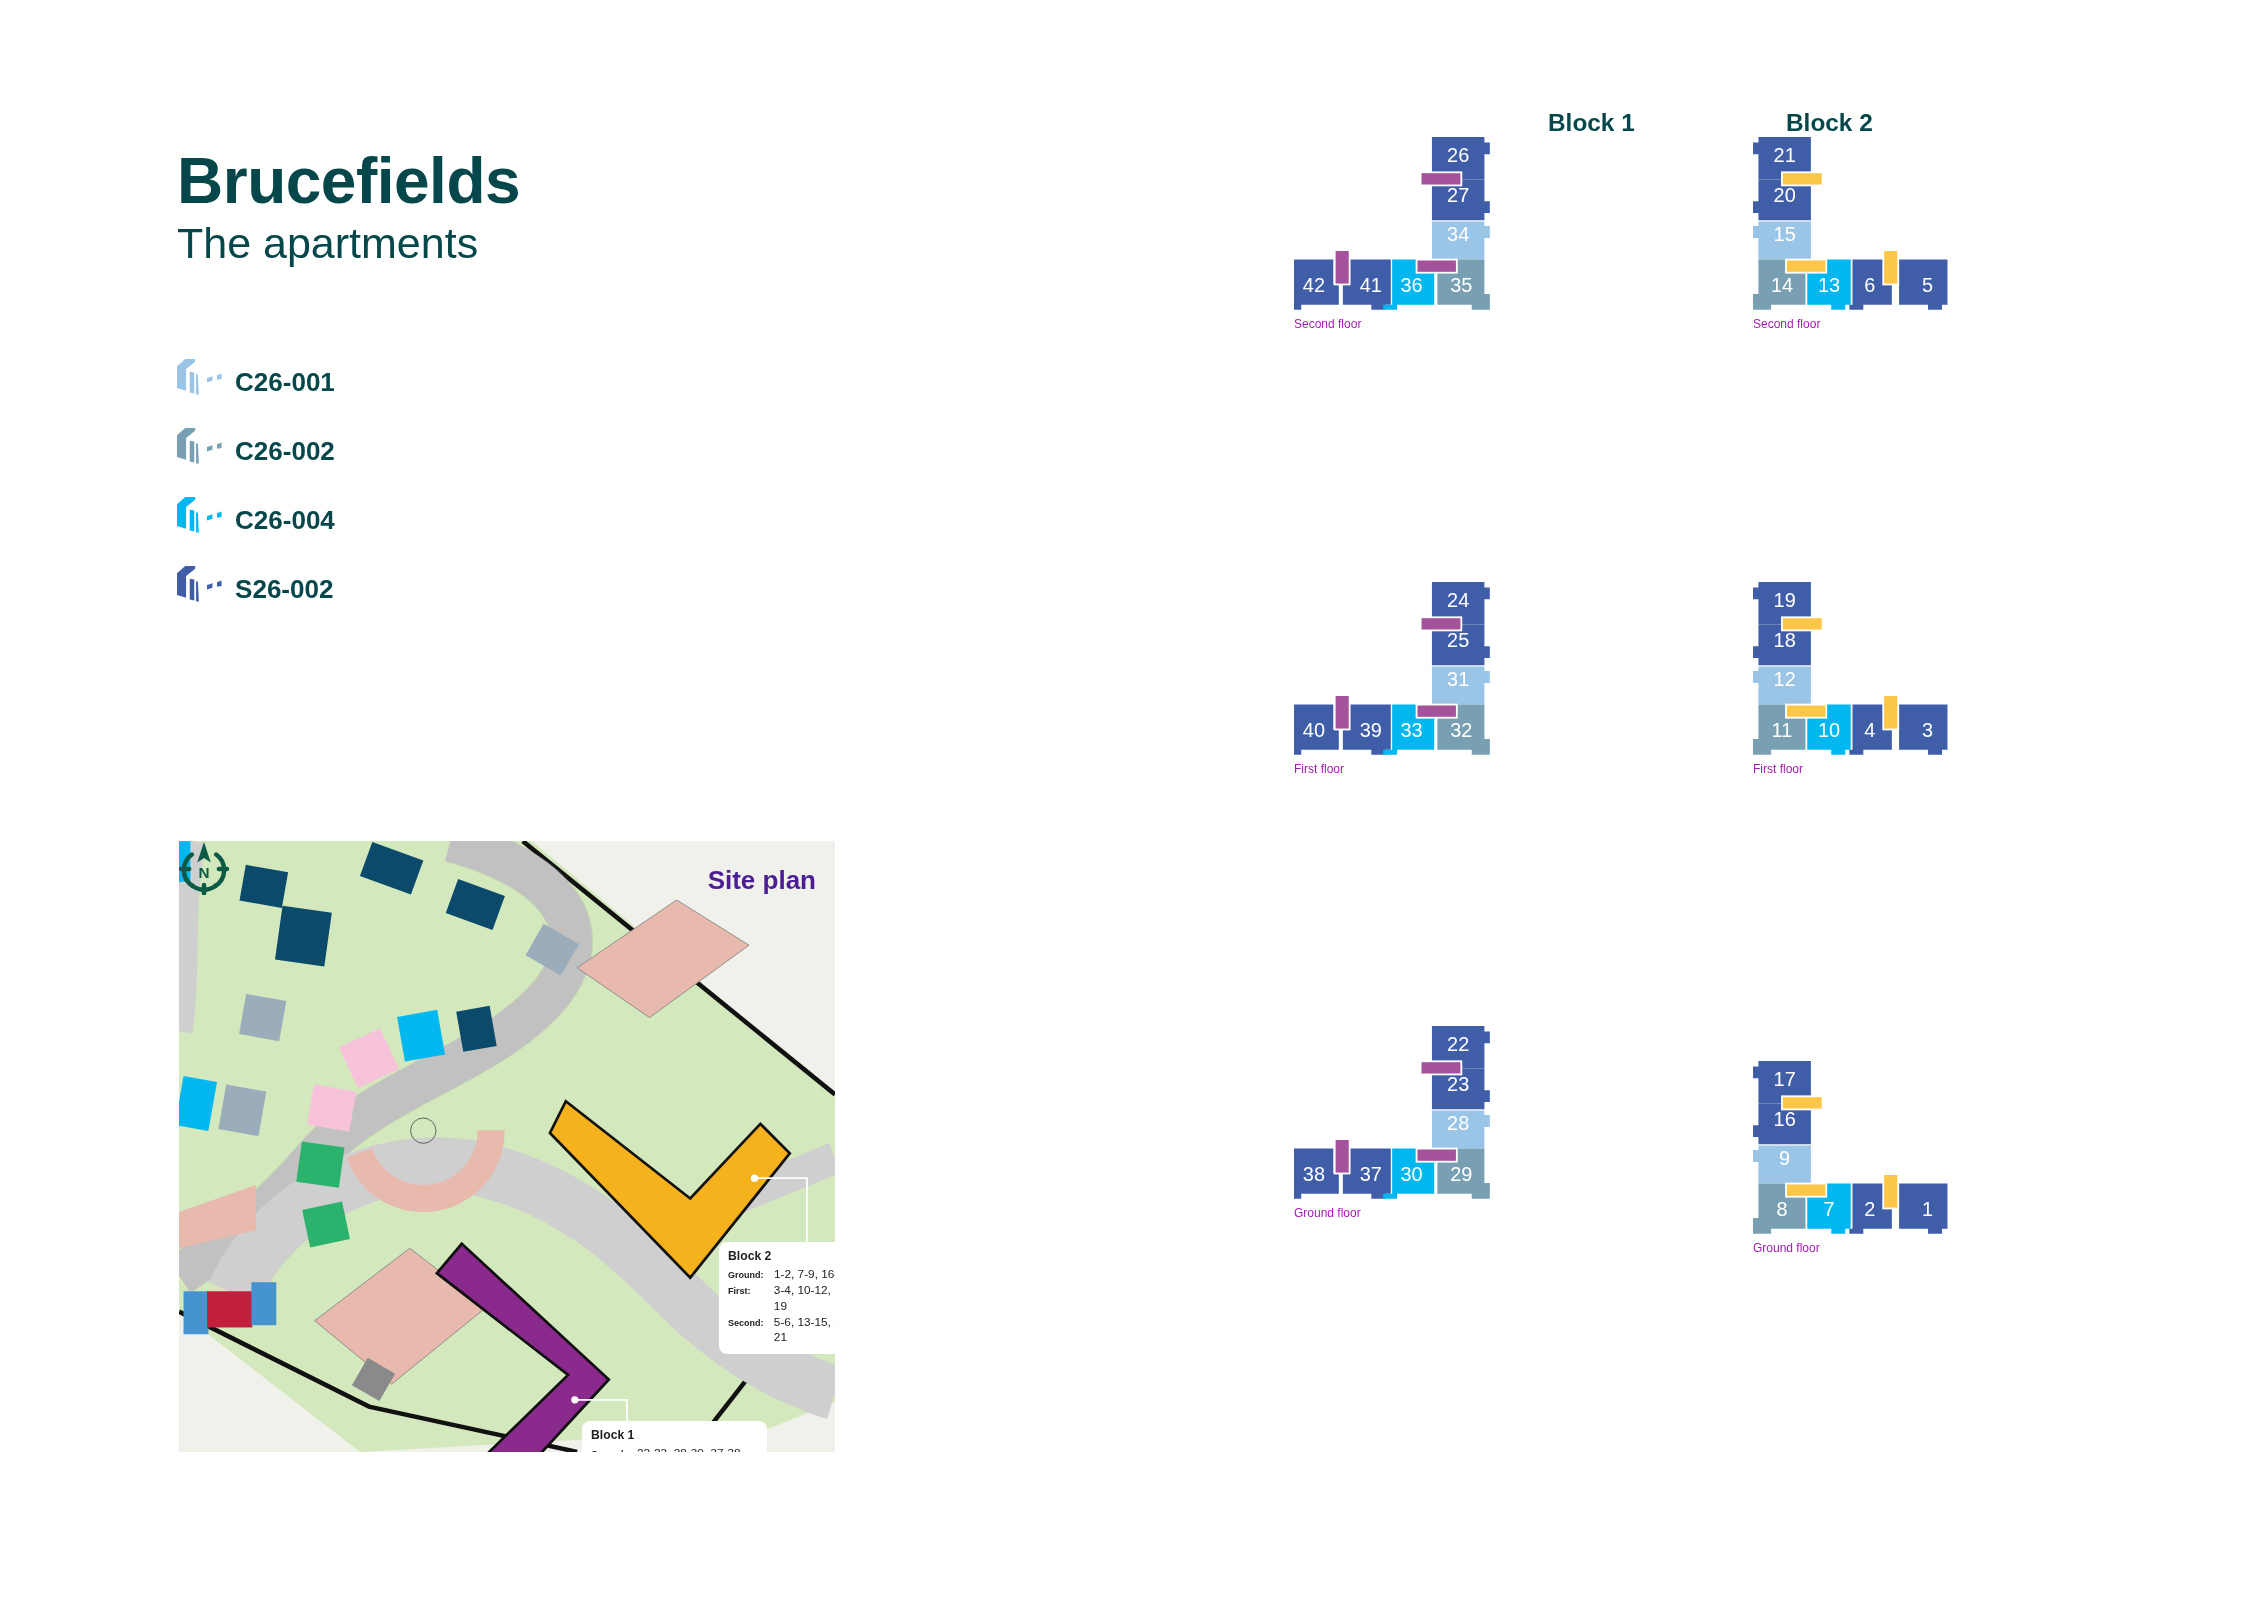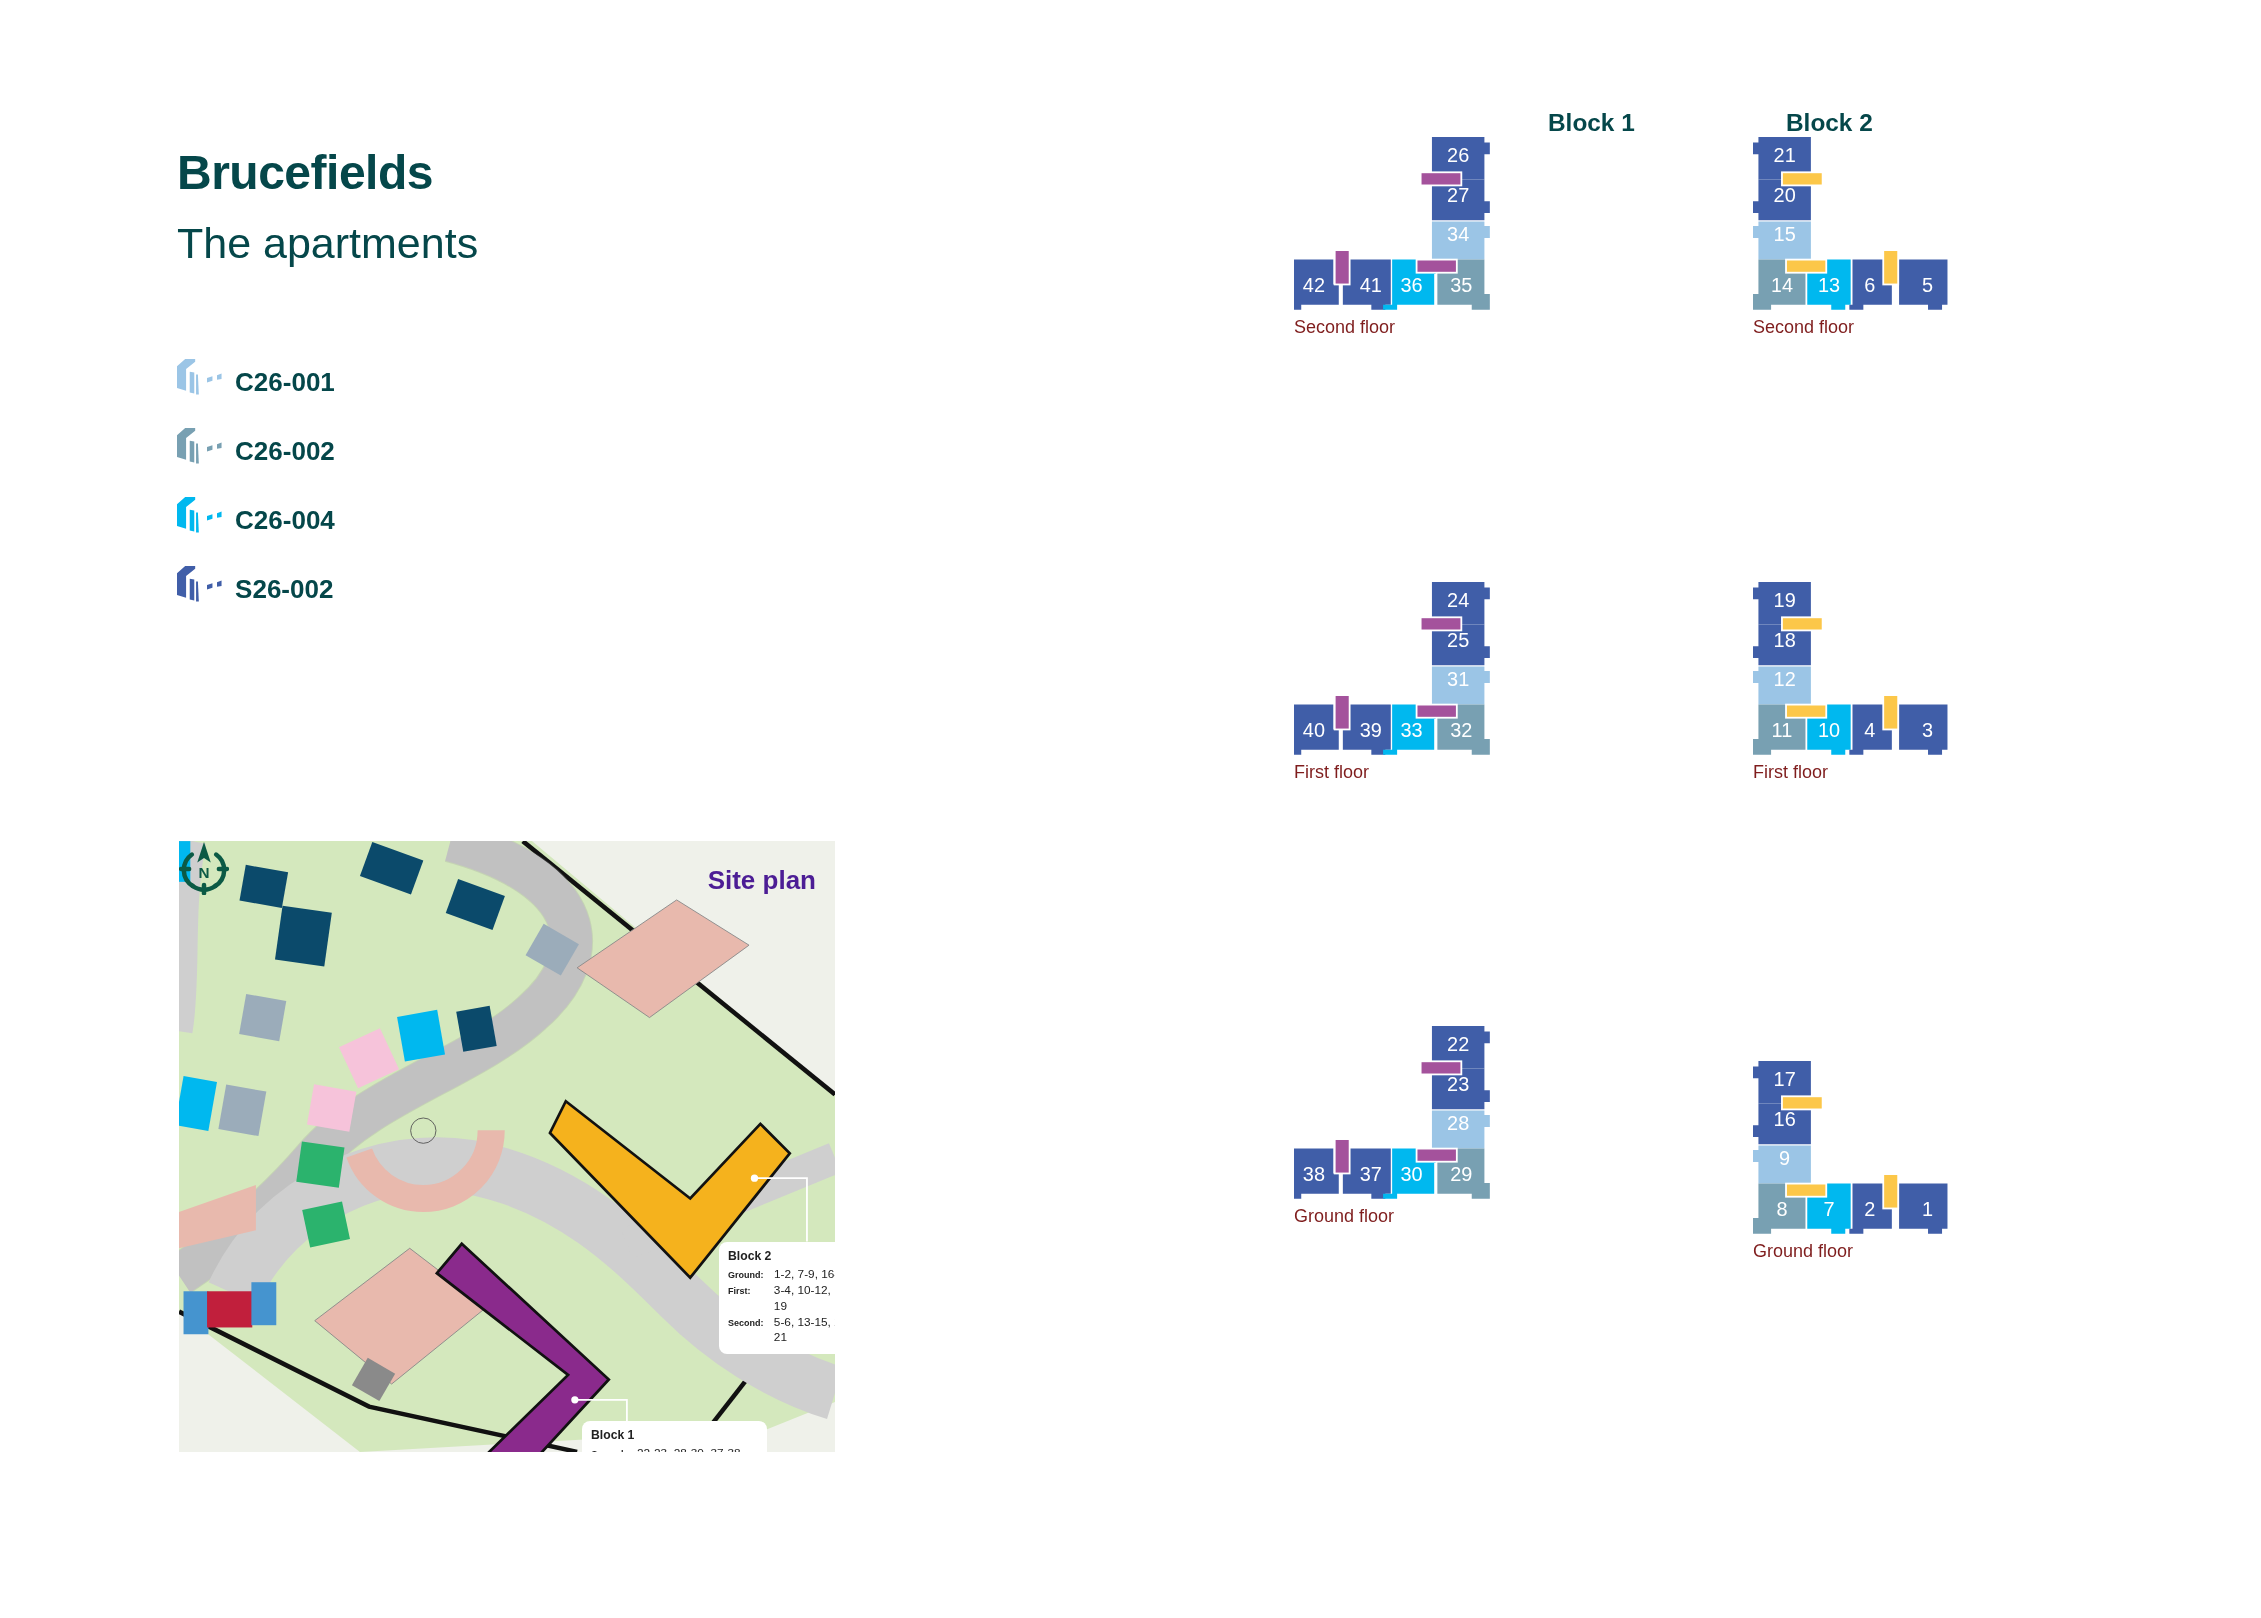--- a/index.html
+++ b/index.html
@@ -1,33 +1,33 @@
 <!DOCTYPE html>
 <html style="font-size:7.2px"><head>
 <meta charset="utf-8">
 <style>
   html, body { margin:0; padding:0; background:#ffffff; }
   body { width:2276px; height:1619px; position:relative; overflow:hidden; font-family:"Liberation Sans", sans-serif; color:#05474a; }
-  .title { position:absolute; left:177px; top:149px; font-size:48px; font-weight:700; letter-spacing:-0.5px; color:#05474a; line-height:1; }
+  .title { position:absolute; left:177px; top:149px; font-size:64px; font-weight:700; letter-spacing:-0.5px; color:#05474a; line-height:1; }
   .subtitle { position:absolute; left:177px; top:222px; font-size:43px; font-weight:400; color:#05474a; line-height:1; }
   .legend { position:absolute; left:177px; top:344px; }
   .legend-item { display:flex; align-items:center; height:69px; }
   .legend-item svg { width:50px; height:41px; margin-right:8.1px; }
   .legend-label { font-size:26px; font-weight:700; color:#05474a;margin-top:7px; }
   .siteplan { position:absolute; left:179px; top:841px; width:656px; height:611px; overflow:hidden; background:#eff1ea; }
   .siteplan svg { position:absolute; left:0; top:0; }
   .site-title { position:absolute; right:19px; top:23.5px; font-size:26px; font-weight:700; color:#4c1d95; }
   .callout { position:absolute; background:#fff; border-radius:8.1px; padding:7.2px 9px; color:#222; }
   .callout .cb-title { font-size:12.2px; font-weight:700; margin-bottom:3.6px; }
   .callout .cb-row { display:flex; font-size:11.8px; line-height:1.35; }
   .callout .cb-row .k { width:46px; font-size:9px; padding-top:2.7px;font-weight:bold; }
   .compass { position:absolute; left:574px; top:536px; width:50px; height:54px; }
   .block-head { position:absolute; font-size:24.4px; font-weight:700; color:#05474a; }
   .floor { position:absolute; }
-  .floor-label { position:absolute; font-size:18px; color:#7f1d1d; font-weight:400; }
+  .floor-label { position:absolute; font-size:12px; color:#a21caf; font-weight:400; }
   .unit-num { font-family:"Liberation Sans", sans-serif; font-size:44px; fill:#ffffff; text-anchor:middle; dominant-baseline:middle; }
 </style>
 </head>
 <body>
 
 <div class="title">Brucefields</div>
 <div class="subtitle">The apartments</div>
 
 <div class="legend">
   <div class="legend-item">

